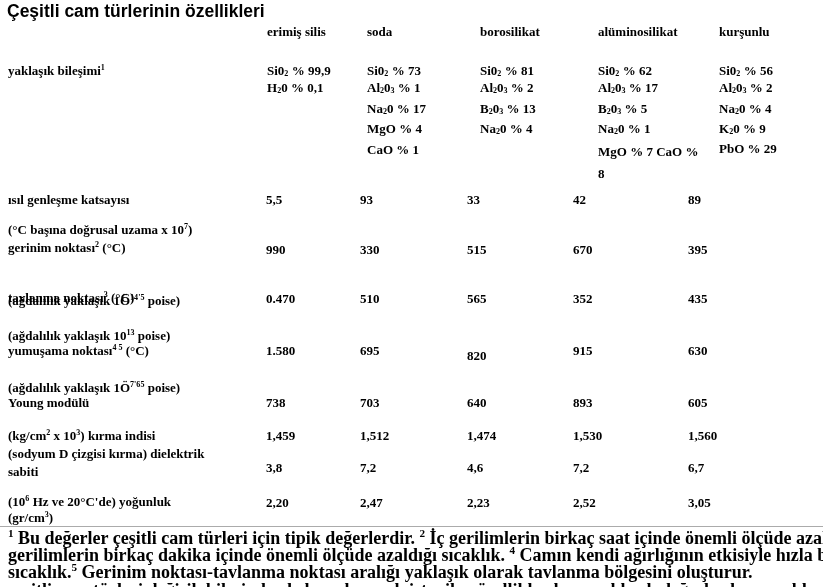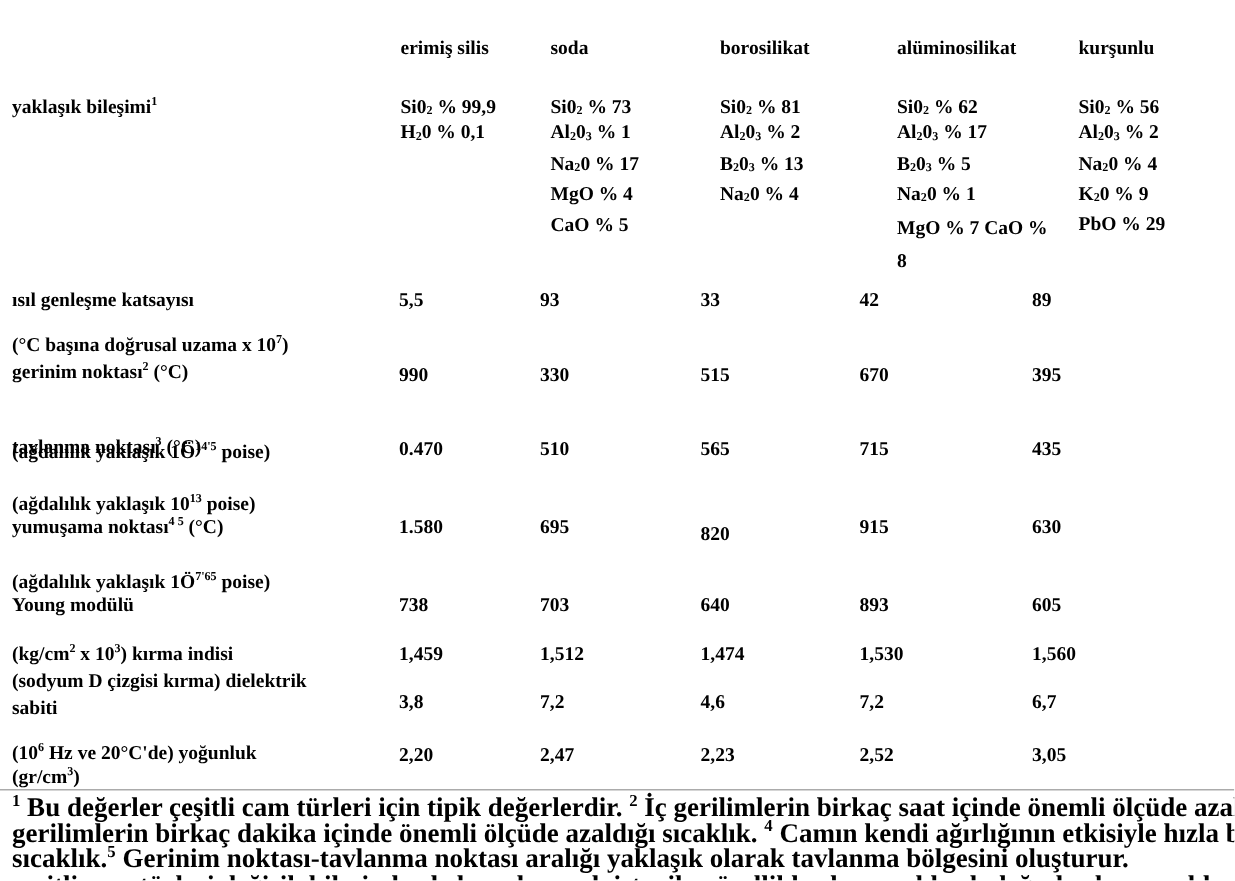--- a/index.html
+++ b/index.html
@@ -12,40 +12,41 @@
   .t sup{font-size:0.62em;line-height:0;vertical-align:super;}
   .t sub{font-size:0.62em;line-height:0;vertical-align:-0.15em;}
   .rule{position:absolute;left:0;top:526px;width:823px;height:0;border-top:1px solid #ababab;}
   .foot{font-size:18px;}
 </style>
 </head>
 <body>
 
 <div class="page">
 
+  <div class="title">Çeşitli cam türlerinin özellikleri</div>
 
   <div>
     <div class="t" style="left:267px;top:24px">erimiş silis</div>
     <div class="t" style="left:367px;top:24px">soda</div>
     <div class="t" style="left:480px;top:24px">borosilikat</div>
     <div class="t" style="left:598px;top:24px">alüminosilikat</div>
     <div class="t" style="left:719px;top:24px">kurşunlu</div>
   </div>
 
   <div>
     <div class="t" style="left:8px;top:63px">yaklaşık bileşimi<sup>1</sup></div>
 
     <div class="t" style="left:267px;top:63px">Si0<sub>2</sub> % 99,9</div>
     <div class="t" style="left:267px;top:80px">H<sub>2</sub>0 % 0,1</div>
 
     <div class="t" style="left:367px;top:63px">Si0<sub>2</sub> % 73</div>
     <div class="t" style="left:367px;top:80px">Al<sub>2</sub>0<sub>3</sub> % 1</div>
     <div class="t" style="left:367px;top:101px">Na<sub>2</sub>0 % 17</div>
     <div class="t" style="left:367px;top:121px">MgO % 4</div>
-    <div class="t" style="left:367px;top:142px">CaO % 5</div>
+    <div class="t" style="left:367px;top:142px">CaO % 1</div>
 
     <div class="t" style="left:480px;top:63px">Si0<sub>2</sub> % 81</div>
     <div class="t" style="left:480px;top:80px">Al<sub>2</sub>0<sub>3</sub> % 2</div>
     <div class="t" style="left:480px;top:101px">B<sub>2</sub>0<sub>3</sub> % 13</div>
     <div class="t" style="left:480px;top:121px">Na<sub>2</sub>0 % 4</div>
 
     <div class="t" style="left:598px;top:63px">Si0<sub>2</sub> % 62</div>
     <div class="t" style="left:598px;top:80px">Al<sub>2</sub>0<sub>3</sub> % 17</div>
     <div class="t" style="left:598px;top:101px">B<sub>2</sub>0<sub>3</sub> % 5</div>
     <div class="t" style="left:598px;top:121px">Na<sub>2</sub>0 % 1</div>
@@ -77,21 +78,21 @@
     <div class="t" style="left:573px;top:242px">670</div>
     <div class="t" style="left:688px;top:242px">395</div>
   </div>
 
   <div>
     <div class="t" style="left:8px;top:293px">(ağdalılık yaklaşık 1Ö<sup>14'5</sup> poise)</div>
     <div class="t" style="left:8px;top:290px">tavlanma noktası<sup>3</sup> (°C)</div>
     <div class="t" style="left:266px;top:291px">0.470</div>
     <div class="t" style="left:360px;top:291px">510</div>
     <div class="t" style="left:467px;top:291px">565</div>
-    <div class="t" style="left:573px;top:291px">715</div>
+    <div class="t" style="left:573px;top:291px">352</div>
     <div class="t" style="left:688px;top:291px">435</div>
   </div>
 
   <div>
     <div class="t" style="left:8px;top:328px">(ağdalılık yaklaşık 10<sup>13</sup> poise)</div>
     <div class="t" style="left:8px;top:343px">yumuşama noktası<sup>4 5</sup> (°C)</div>
     <div class="t" style="left:266px;top:343px">1.580</div>
     <div class="t" style="left:360px;top:343px">695</div>
     <div class="t" style="left:467px;top:348px">820</div>
     <div class="t" style="left:573px;top:343px">915</div>

